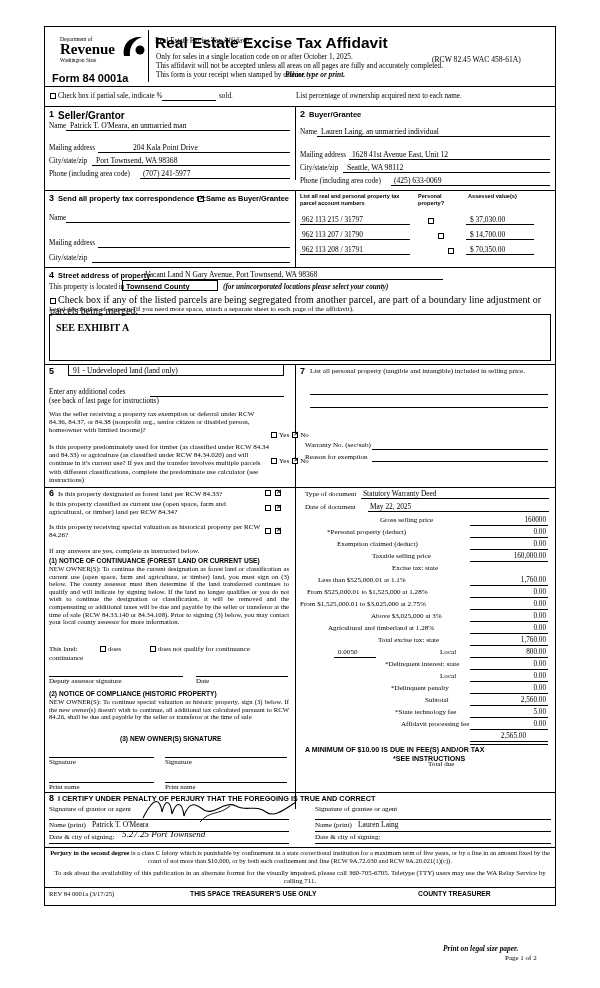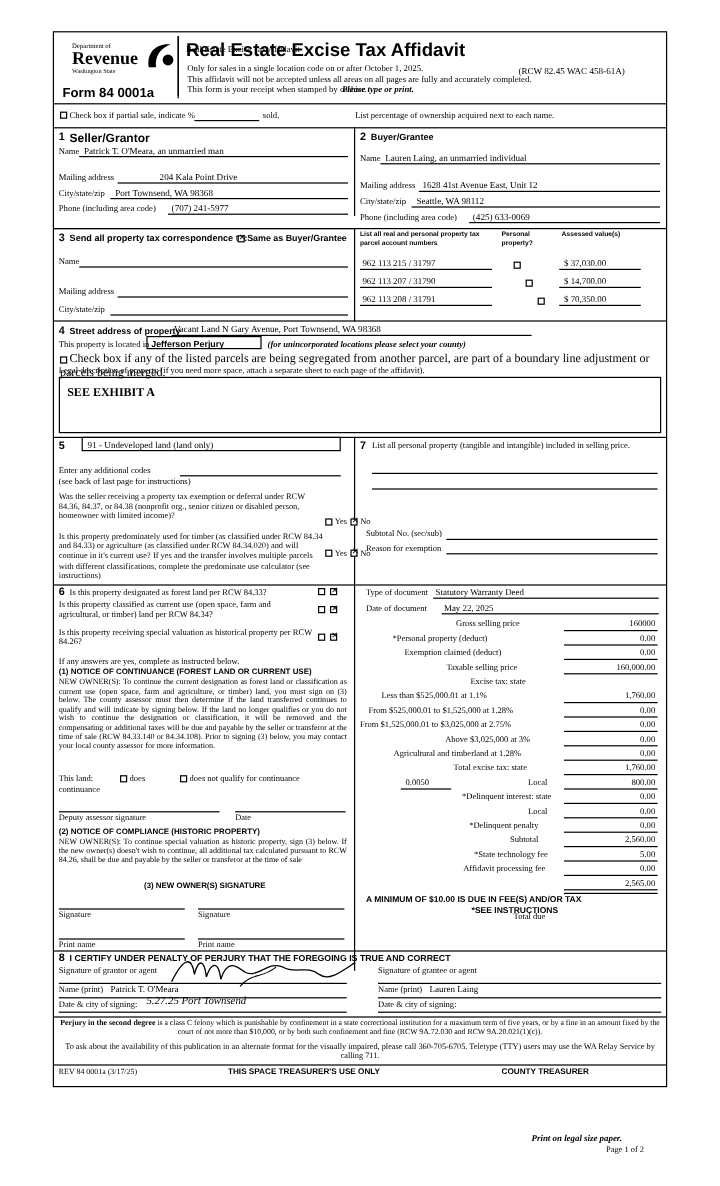--- a/index.html
+++ b/index.html
@@ -153,21 +153,21 @@
   <div class="hline" style="left:45px;top:267px;width:510px;"></div>
 
   
   <div class="abs sec-num" style="left:49px;top:270px;">4</div>
   <div class="abs b" style="left:58px;top:271px;font-size:7.4px;font-family:'Liberation Sans',sans-serif;">Street address of property</div>
   <div class="abs" style="left:145px;top:270px;font-size:7.6px;">Vacant Land N Gary Avenue, Port Townsend, WA 98368</div>
   <div class="line" style="left:143px;top:279px;width:300px;"></div>
 
   <div class="abs" style="left:49px;top:283px;font-size:7.2px;">This property is located in</div>
   <div class="box" style="left:122px;top:280px;width:96px;height:11px;"></div>
-  <div class="abs b" style="left:126px;top:282px;font-size:7.4px;font-family:'Liberation Sans',sans-serif;">Jefferson Perjury</div>
+  <div class="abs b" style="left:126px;top:282px;font-size:7.4px;font-family:'Liberation Sans',sans-serif;">Townsend County</div>
   <div class="abs" style="left:223px;top:283px;font-size:7.2px;font-style:italic;font-weight:bold;">(for unincorporated locations please select your county)</div>
 
   <div class="abs" style="left:50px;top:294px;font-size:10px;width:500px;">
     <span class="cb"></span><span>Check box if any of the listed parcels are being segregated from another parcel, are part of a boundary line adjustment or parcels being merged.</span>
   </div>
 
   <div class="abs" style="left:49px;top:305px;font-size:7.1px;">Legal description of property (if you need more space, attach a separate sheet to each page of the affidavit).</div>
   <div class="box" style="left:49px;top:314px;width:502px;height:47px;"></div>
   <div class="abs b" style="left:56px;top:322px;font-size:10px;font-family:'Liberation Serif',serif;">SEE EXHIBIT A</div>
 
@@ -238,21 +238,21 @@
   <div class="line" style="left:165px;top:782px;width:122px;"></div>
   <div class="abs" style="left:49px;top:783px;font-size:7.0px;">Print name</div>
   <div class="abs" style="left:165px;top:783px;font-size:7.0px;">Print name</div>
 
   
   <div class="abs sec-num" style="left:300px;top:366px;">7</div>
   <div class="abs" style="left:310px;top:367px;width:240px;font-size:7.1px;line-height:8.2px;">List all personal property (tangible and intangible) included in selling price.</div>
   <div class="line" style="left:310px;top:394px;width:238px;"></div>
   <div class="line" style="left:310px;top:407px;width:238px;"></div>
 
-  <div class="abs" style="left:305px;top:441px;font-size:7.1px;">Subtotal No. (sec/sub)</div>
+  <div class="abs" style="left:305px;top:441px;font-size:7.1px;">Warranty No. (sec/sub)</div>
   <div class="line" style="left:372px;top:449px;width:176px;"></div>
   <div class="abs" style="left:376px;top:440px;font-size:7.4px;"></div>
 
   <div class="abs" style="left:305px;top:453px;font-size:7.1px;">Reason for exemption</div>
   <div class="line" style="left:372px;top:461px;width:176px;"></div>
   <div class="abs" style="left:376px;top:452px;font-size:7.4px;"></div>
 
   <div class="hline" style="left:296px;top:487px;width:259px;"></div>
 
   <div class="abs" style="left:305px;top:490px;font-size:7.1px;">Type of document</div>
@@ -325,26 +325,26 @@
   <div class="line" style="left:470px;top:693px;width:78px;"></div>
 
   <div class="abs" style="left:425px;top:696px;font-size:7.1px;">Subtotal</div>
   <div class="amt" style="left:488px;top:696px;width:58px;">2,560.00</div>
   <div class="line" style="left:470px;top:705px;width:78px;"></div>
 
   <div class="abs" style="left:395px;top:708px;font-size:7.1px;">*<span>State technology fee</span></div>
   <div class="amt" style="left:490px;top:708px;width:56px;">5.00</div>
   <div class="line" style="left:470px;top:717px;width:78px;"></div>
 
-  <div class="abs" style="left:386px;top:720px;font-size:7.1px;">Affidavit processing fee</div>
+  <div class="abs" style="left:401px;top:720px;font-size:7.1px;">Affidavit processing fee</div>
   <div class="amt" style="left:490px;top:720px;width:56px;">0.00</div>
   <div class="line" style="left:470px;top:729px;width:78px;"></div>
 
   <div class="abs" style="left:428px;top:760px;font-size:7.1px;">Total due</div>
-  <div class="amt" style="left:488px;top:732px;width:58px;">2,565.00</div>
+  <div class="amt" style="left:468px;top:732px;width:58px;">2,565.00</div>
   <div class="line" style="left:470px;top:741px;width:78px;"></div>
   <div class="line" style="left:470px;top:744px;width:78px;"></div>
 
   <div class="abs b" style="left:305px;top:746px;font-size:7.1px;font-family:'Liberation Sans',sans-serif;">A MINIMUM OF $10.00 IS DUE IN FEE(S) AND/OR TAX</div>
   <div class="abs b" style="left:393px;top:755px;font-size:7.1px;font-family:'Liberation Sans',sans-serif;">*SEE INSTRUCTIONS</div>
 
   
   <div class="hline" style="left:45px;top:792px;width:510px;"></div>
   <div class="abs sec-num" style="left:49px;top:793px;">8</div>
   <div class="abs b" style="left:58px;top:794px;font-size:7.3px;font-family:'Liberation Sans',sans-serif;text-align:center;">I CERTIFY UNDER PENALTY OF PERJURY THAT THE FOREGOING IS TRUE AND CORRECT</div>

